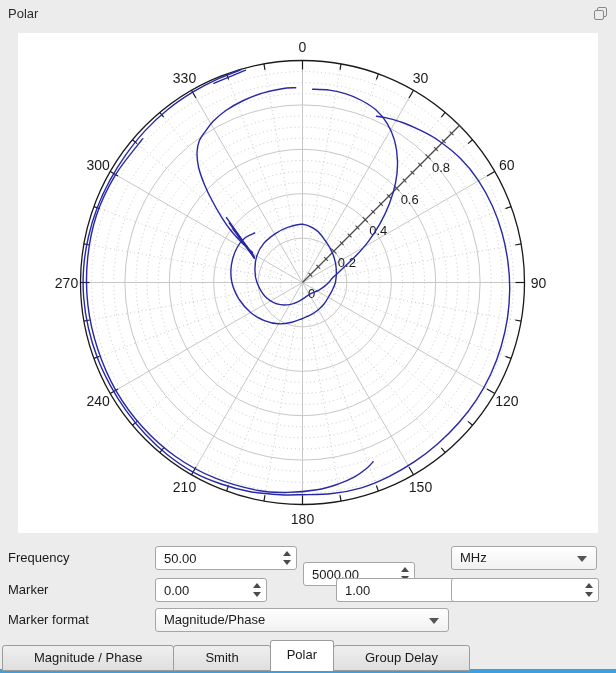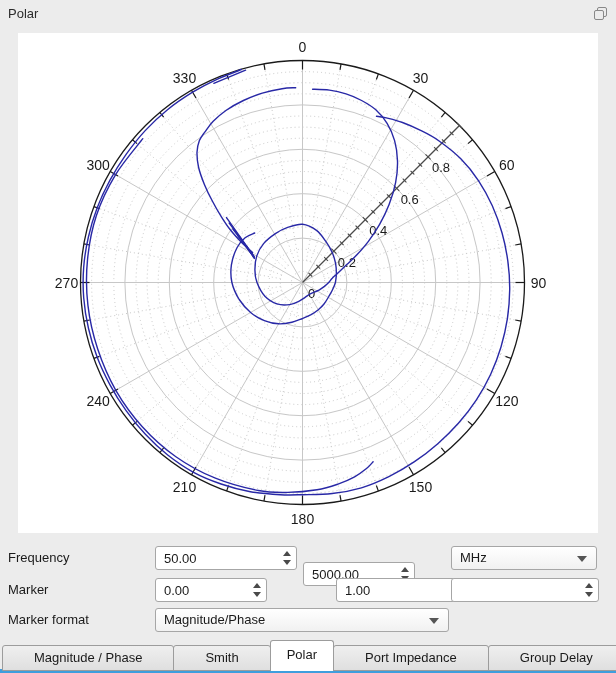--- a/index.html
+++ b/index.html
@@ -254,17 +254,16 @@
 <div class="ctl-label" style="top:608px;">Marker format</div>
 <div class="combobox" style="left:155px;top:608px;width:294px;">
   <span class="cb-text">Magnitude/Phase</span>
   <span class="cb-arrow"></span>
 </div>
 
 <div class="tabbar">
   <div class="tab">Magnitude / Phase</div>
   <div class="tab">Smith</div>
   <div class="tab active">Polar</div>
-  <div class="tab">Port Impedance</div>
   <div class="tab">Group Delay</div>
 </div>
 
 <div class="bottom-accent" style="background: rgb(63, 158, 221);"></div>
 
 </body></html>

